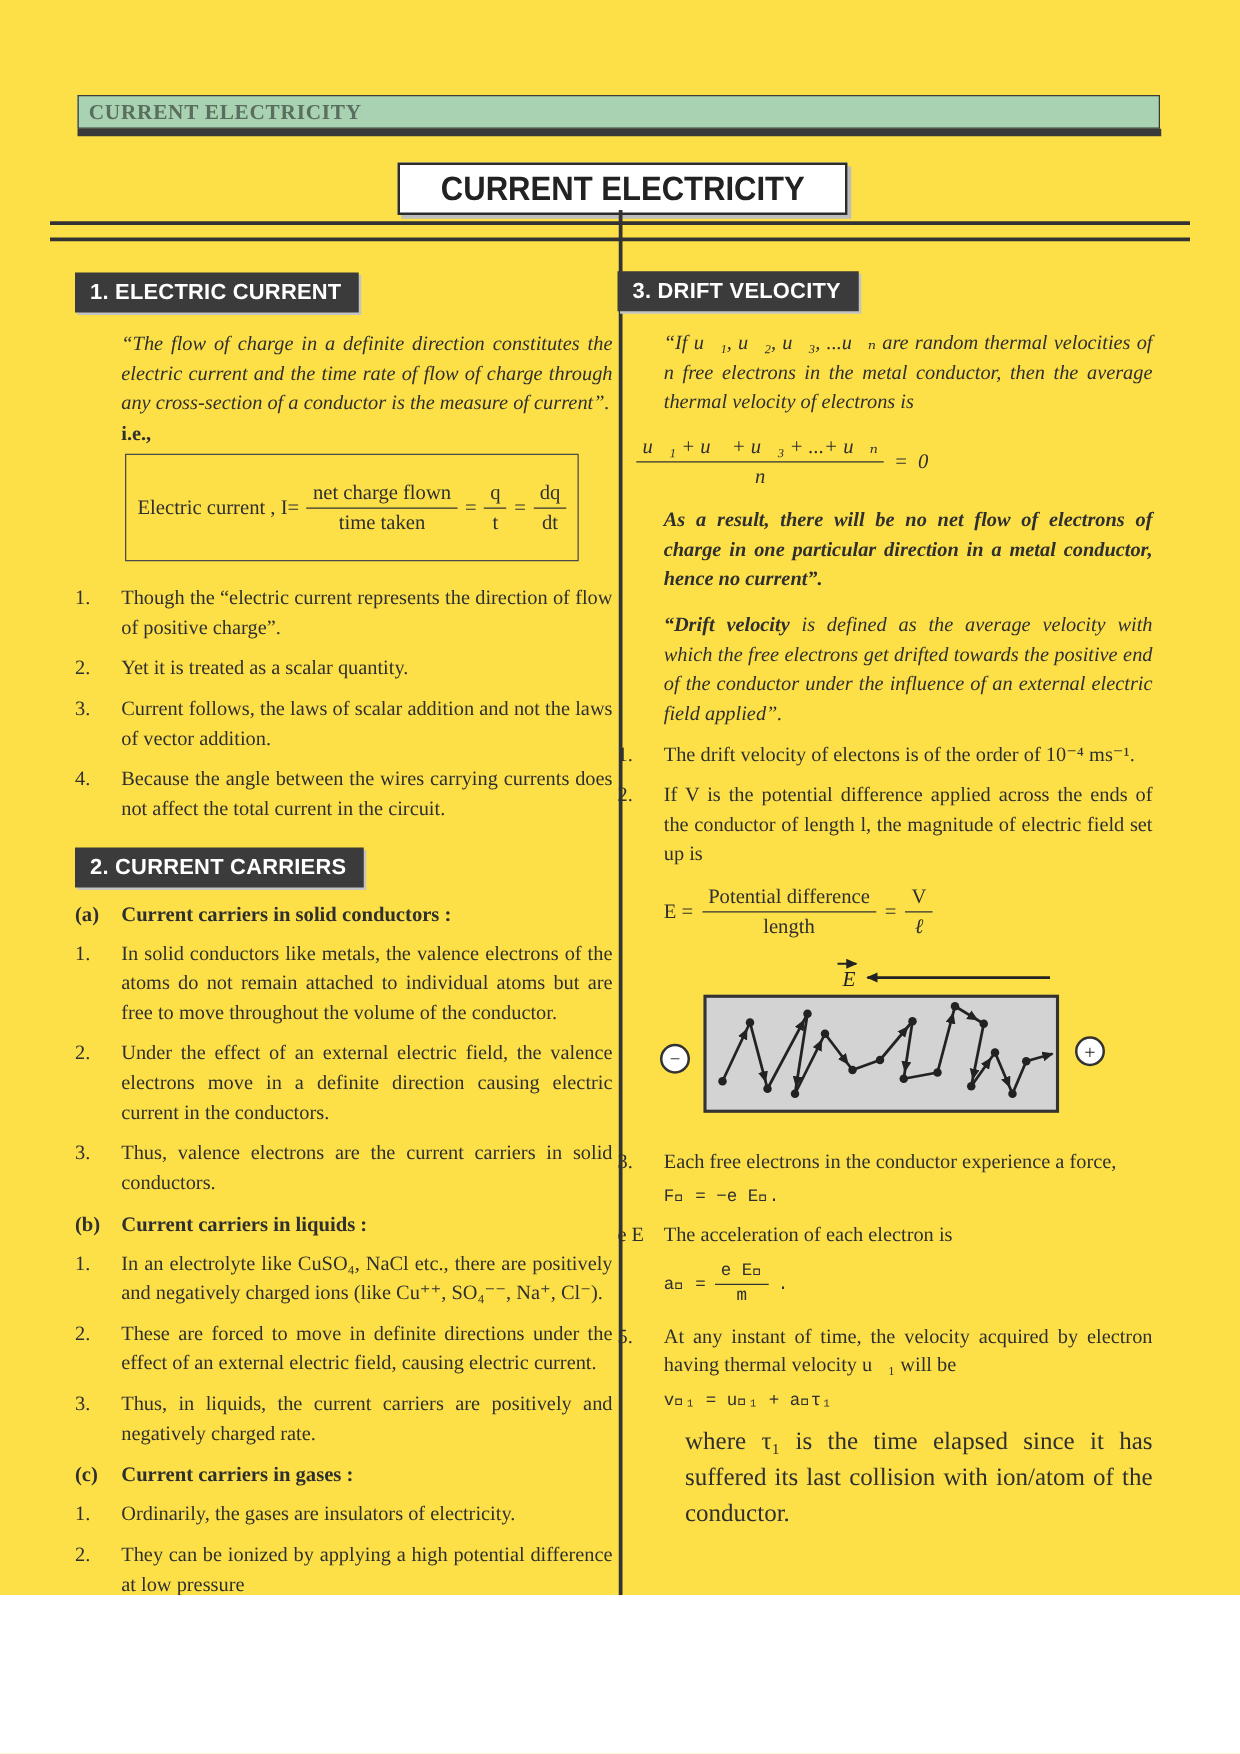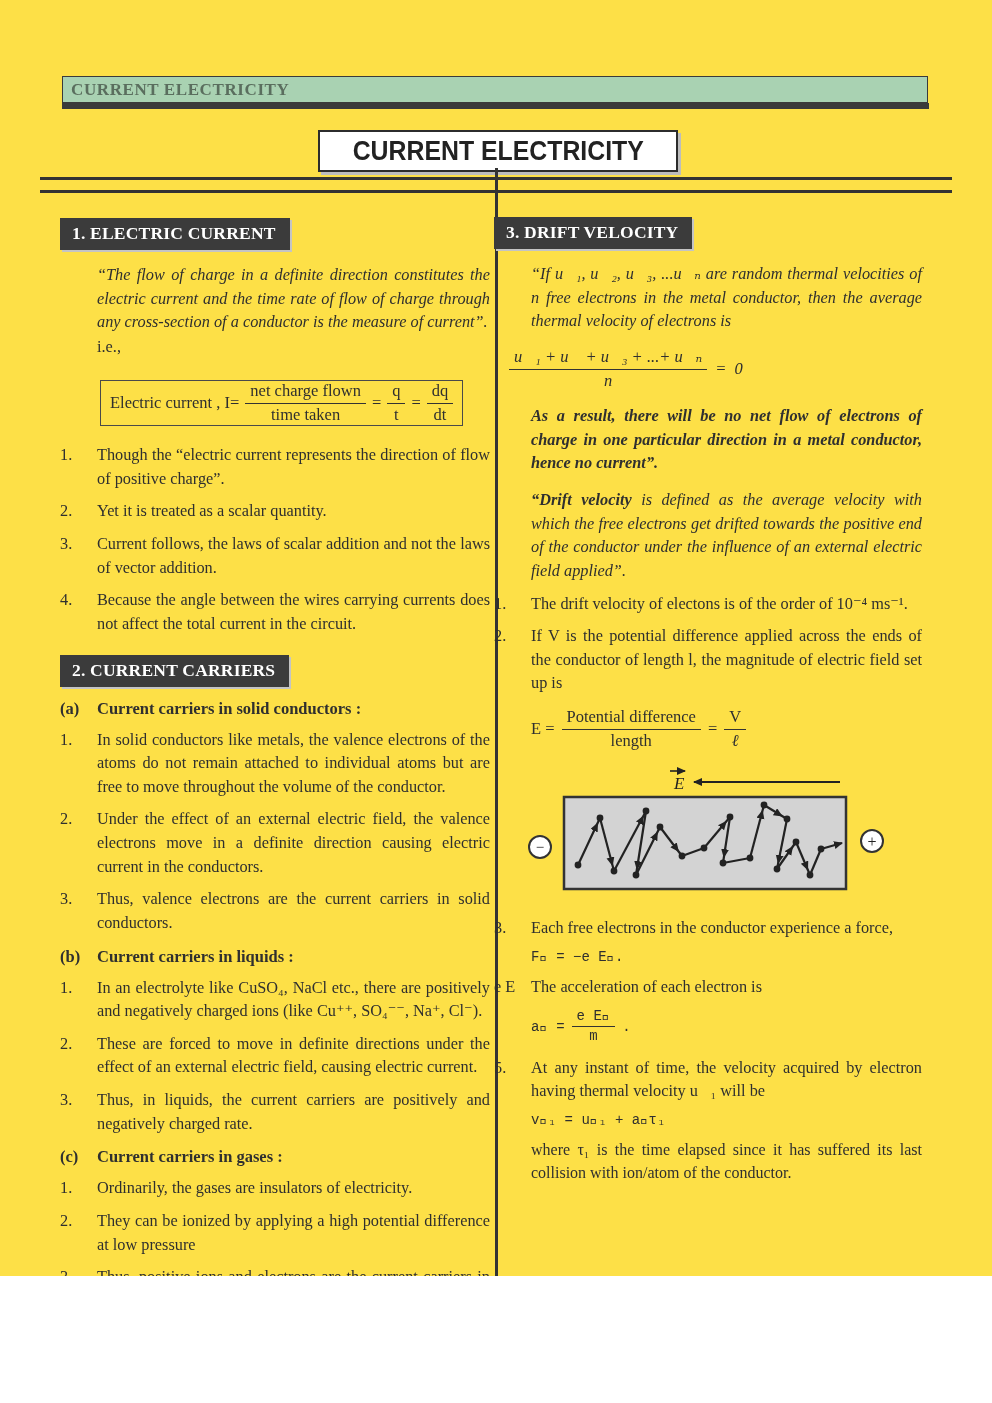--- a/index.html
+++ b/index.html
@@ -36,47 +36,47 @@
     border-top:3px solid #333; border-bottom:3px solid #333;
   }
   .vdivider { position:absolute; left:495px; top:168px; width:3px; height:1115px; background:#333; }
   .bottom-rule { position:absolute; left:40px; top:1280px; width:912px; height:5px; background:#333; box-shadow:0 2px 0 #c8c8c8; }
 
   .col-left  { position:absolute; left:60px;  top:218px; width:430px; }
   .col-right { position:absolute; left:494px; top:217px; width:428px; }
 
   .badge {
     display:inline-block; background:#3b3b3b; color:#fff;
-    font-family:Liberation Serif, serif; font-weight:bold; font-size:17.5px;
+    font-family:Liberation Sans, sans-serif; font-weight:bold; font-size:17.5px;
     padding:5px 14px 6px 12px; box-shadow:2px 2px 0 #c4c4c4; letter-spacing:0.2px;
   }
   .quote { font-style:italic; margin:13px 0 2px 37px; text-align:justify; font-size:16.3px; line-height:1.45; }
-  .ie { margin:3px 0 4px 37px; font-size:16.3px; }
+  .ie { margin:3px 0 4px 37px; font-size:16.3px;font-weight:bold; }
 
   .fbox {
     display:inline-flex; align-items:center; gap:6px;
-    border:1.3px solid #4a4a4a; padding:0 9px; margin:19px 0 8px 40px; font-size:16.5px;
+    border:1.3px solid #4a4a4a; padding:20px 9px; margin:2px 0 8px 40px; font-size:16.5px;
   }
   .frac { display:inline-block; text-align:center; vertical-align:middle; line-height:1.25; }
   .frac .fn { display:block; padding:0 5px 1px; border-bottom:1.3px solid #333; }
   .frac .fd { display:block; padding-top:1px; }
 
   .li { display:flex; margin:9px 0; font-size:16.3px; line-height:1.45; }
   .li .n { width:37px; flex:none; }
   .li .t { flex:1; text-align:justify; }
 
   .subhead { display:flex; margin:12px 0 9px; font-weight:bold; font-size:16.5px; }
   .subhead .n { width:37px; flex:none; }
   .sec2-badge { margin-top:10px; }
 
   .avgf { display:flex; align-items:center; gap:8px; margin:14px 0 12px 15px; font-size:16.5px; font-style:italic; }
   .eform { display:flex; align-items:center; gap:7px; margin:12px 0 12px 37px; font-size:16.5px; }
   .formula-line { margin:8px 0 10px 37px; font-size:14px;font-family:Liberation Mono, monospace; }
   .fflex { display:flex; align-items:center; gap:7px; }
-  .note { margin:10px 0 0 37px; text-align:justify; font-size:16px; line-height:1.45; }
+  .note { margin:10px 0 0 54px; text-align:justify; font-size:20px; line-height:1.45; }
   .diagram-wrap { margin:12px 0 8px 28px; }
   svg .stroke { stroke:#222; fill:none; }
 </style>
 </head>
 <body>
 
 <div class="page">
 
   <div class="banner">
     <span class="banner-text">CURRENT ELECTRICITY</span>

